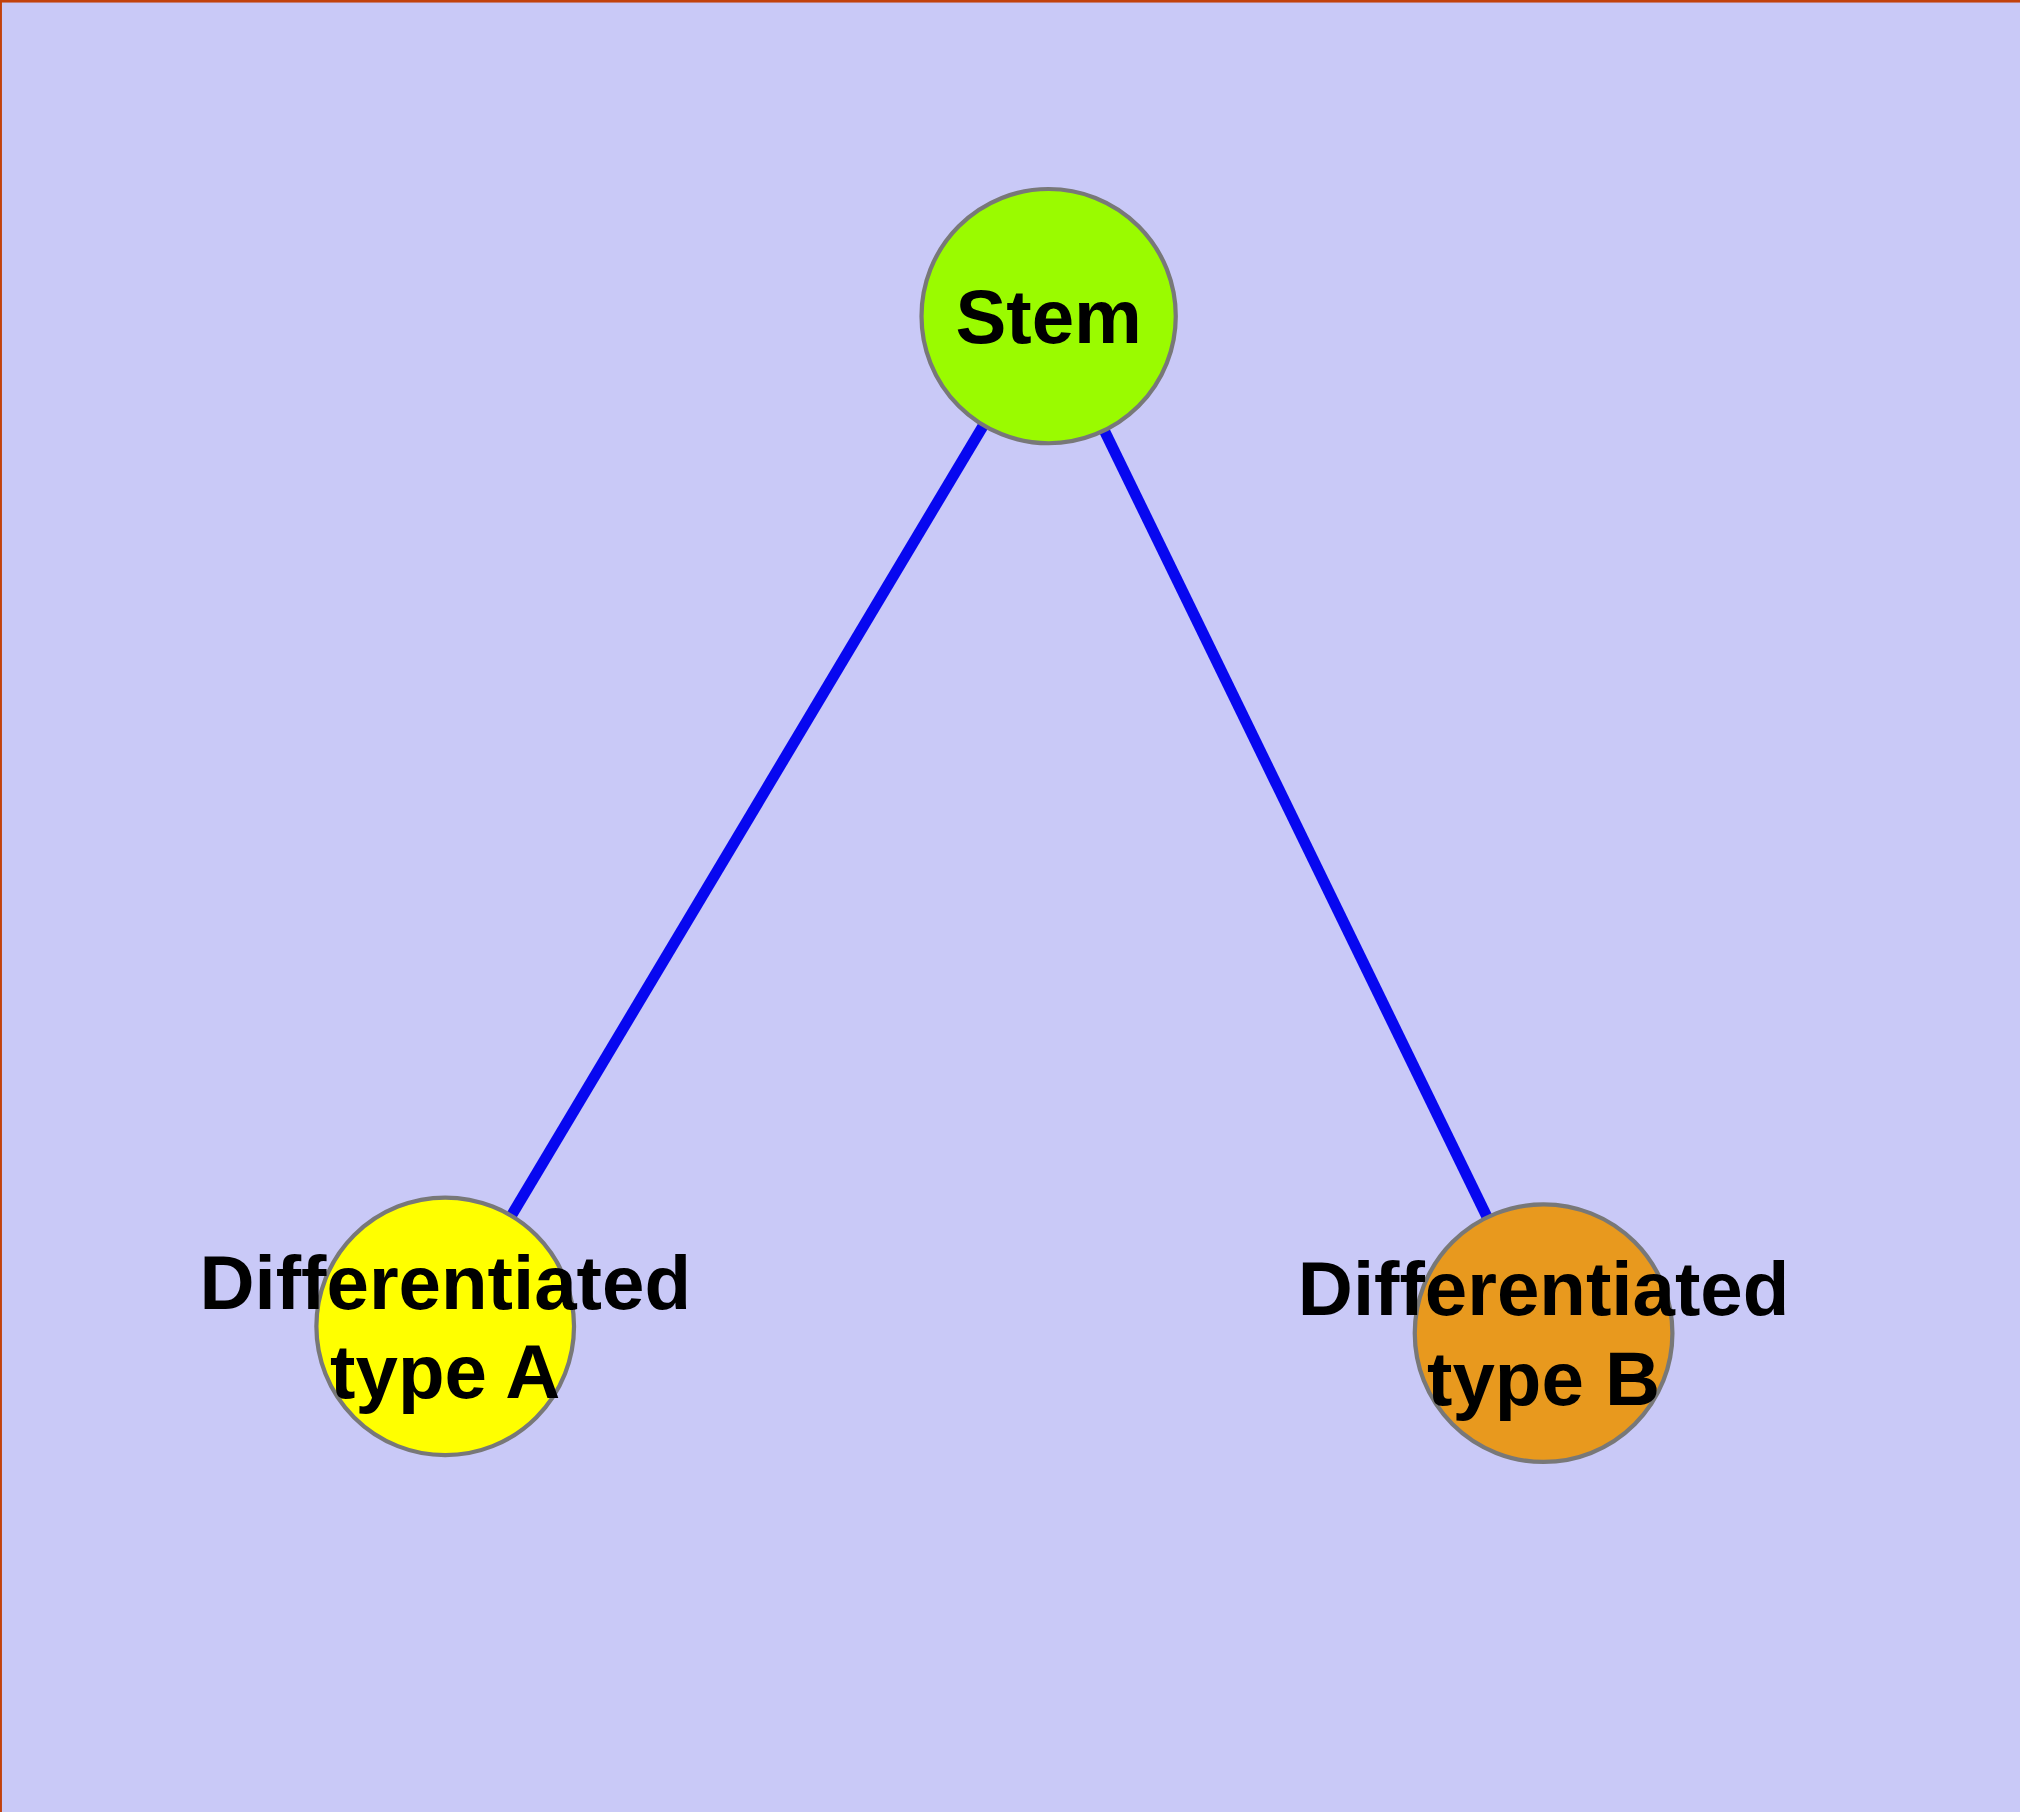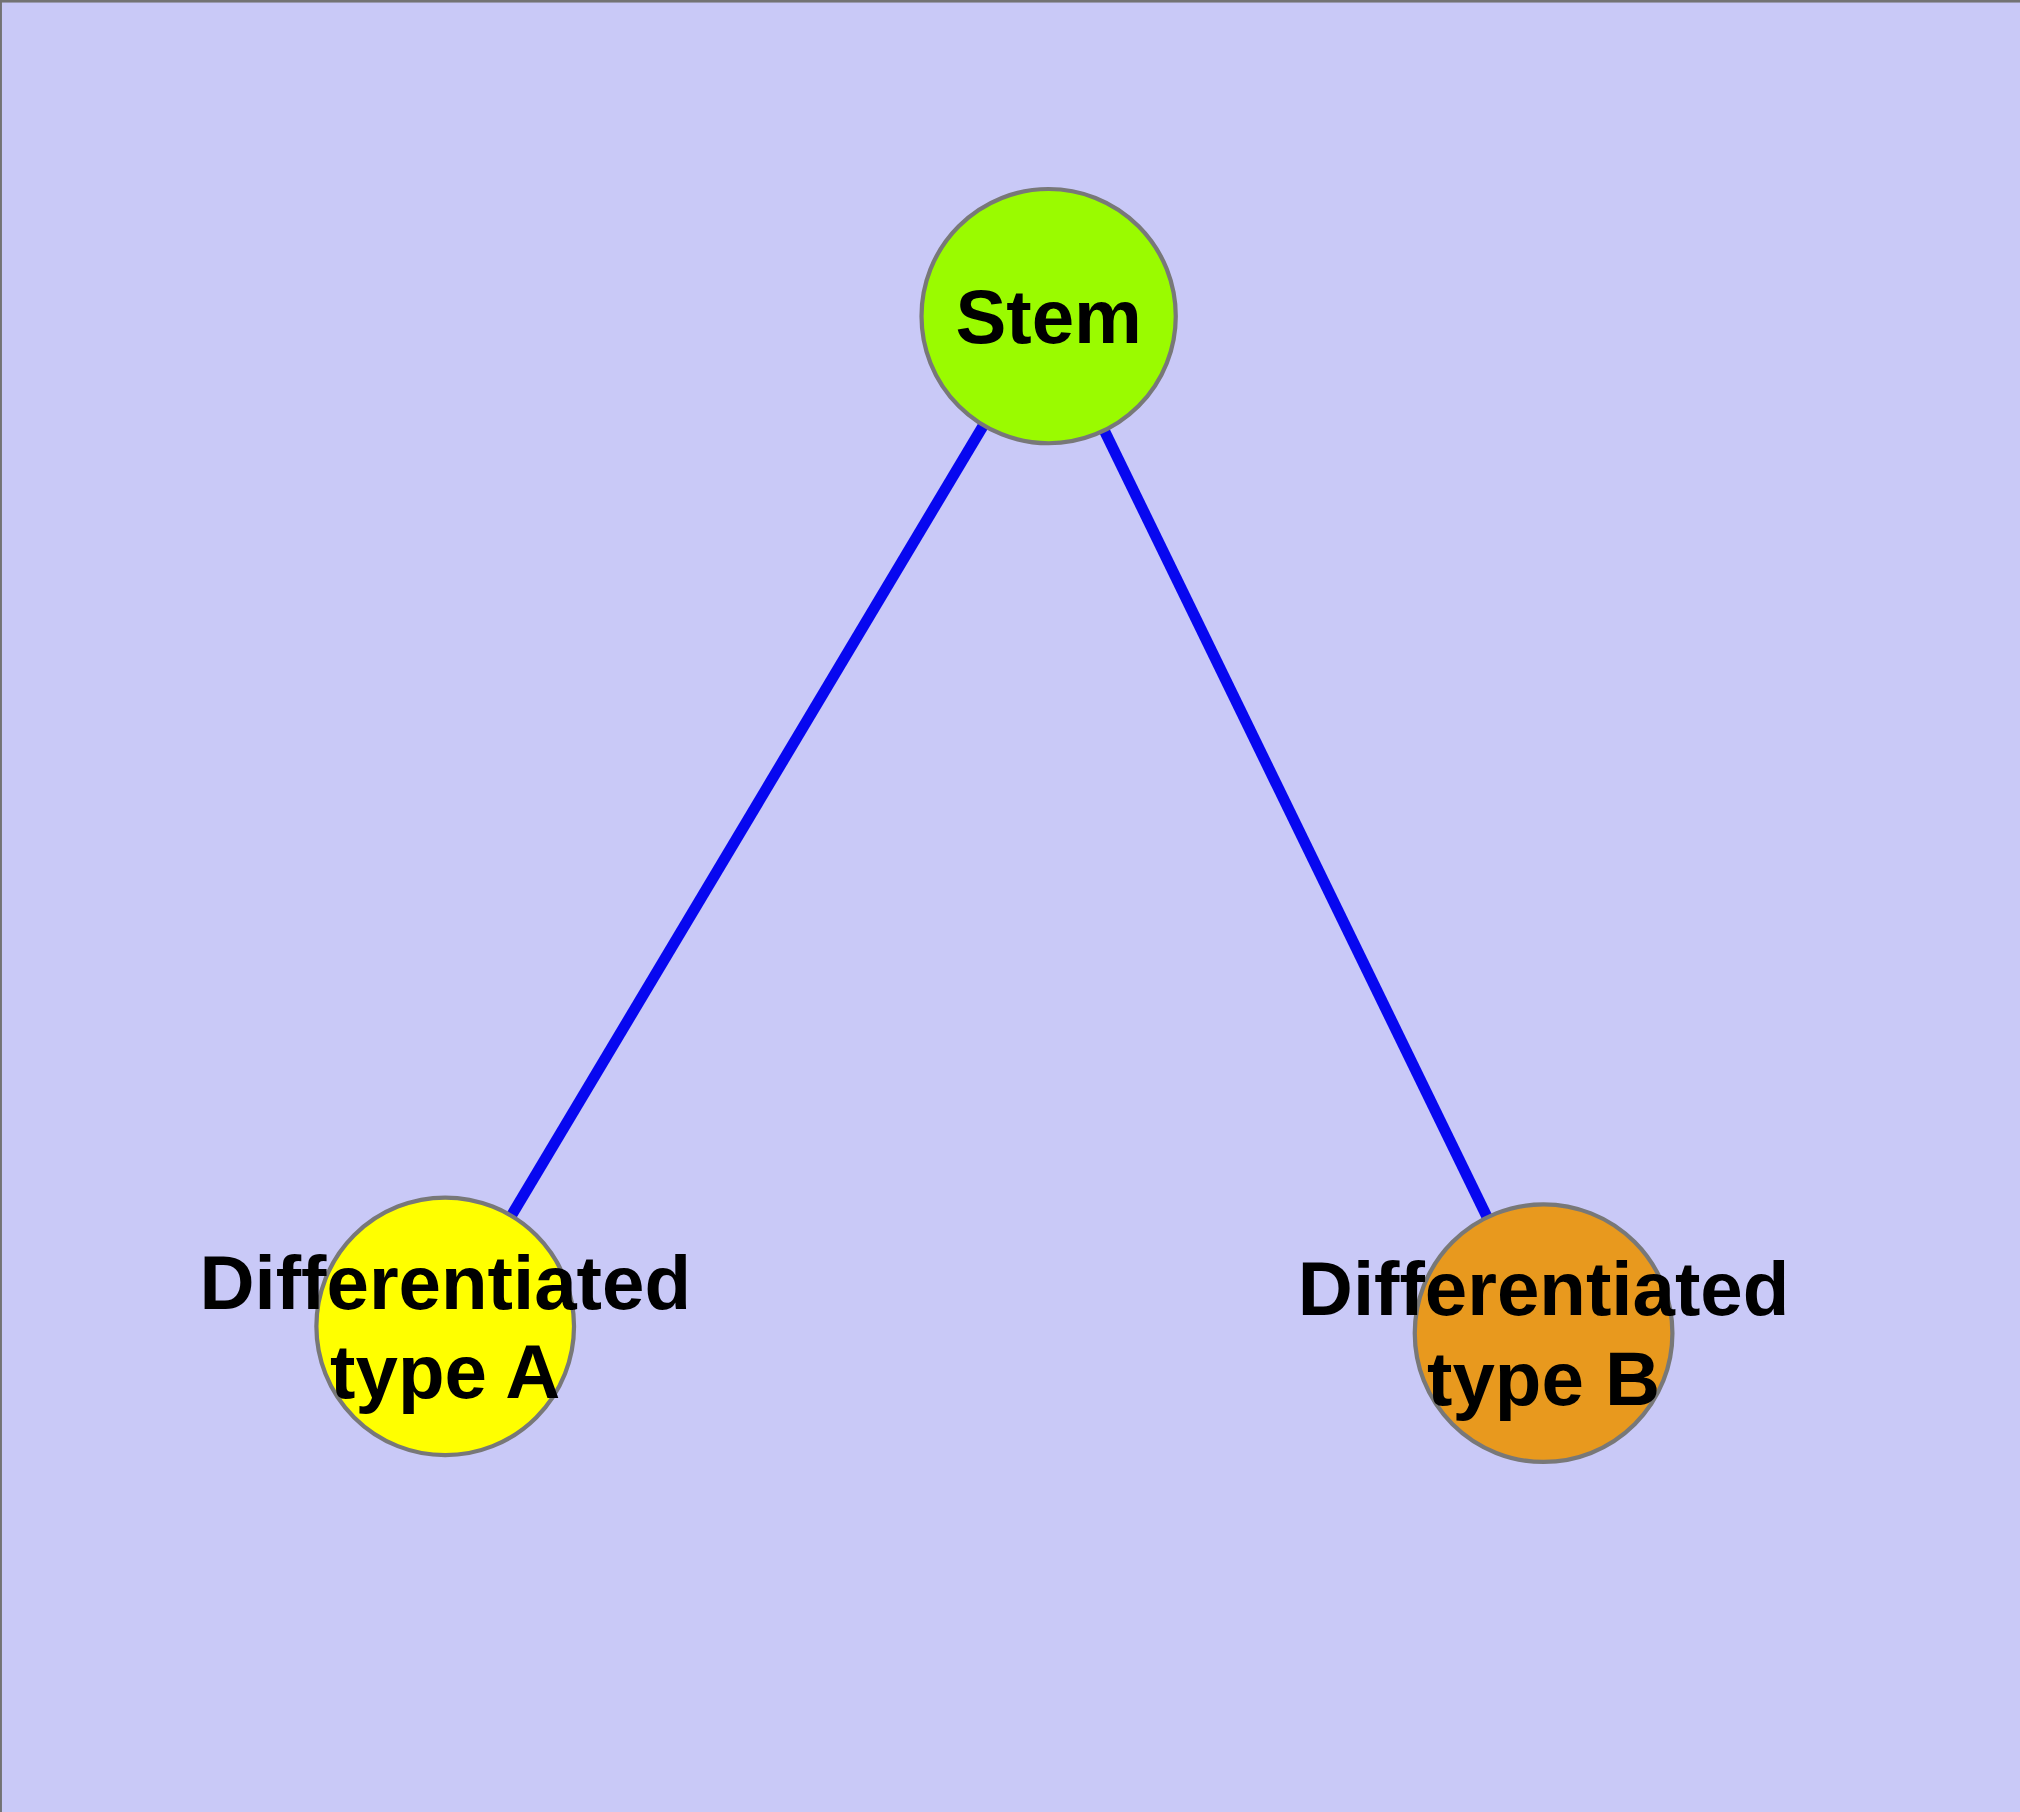--- a/index.html
+++ b/index.html
@@ -5,21 +5,21 @@
   html, body {
     margin: 0;
     padding: 0;
     background: #FFFFFF;
     font-family: "Liberation Sans", sans-serif;
   }
   .page {
     position: relative;
     width: 2021px;
     height: 1812px;
-    background: #737373;
+    background: #c2410c;
     overflow: hidden;
   }
   .page svg {
     position: absolute;
     left: 0;
     top: 0;
     width: 2021px;
     height: 1812px;
     display: block;
   }

